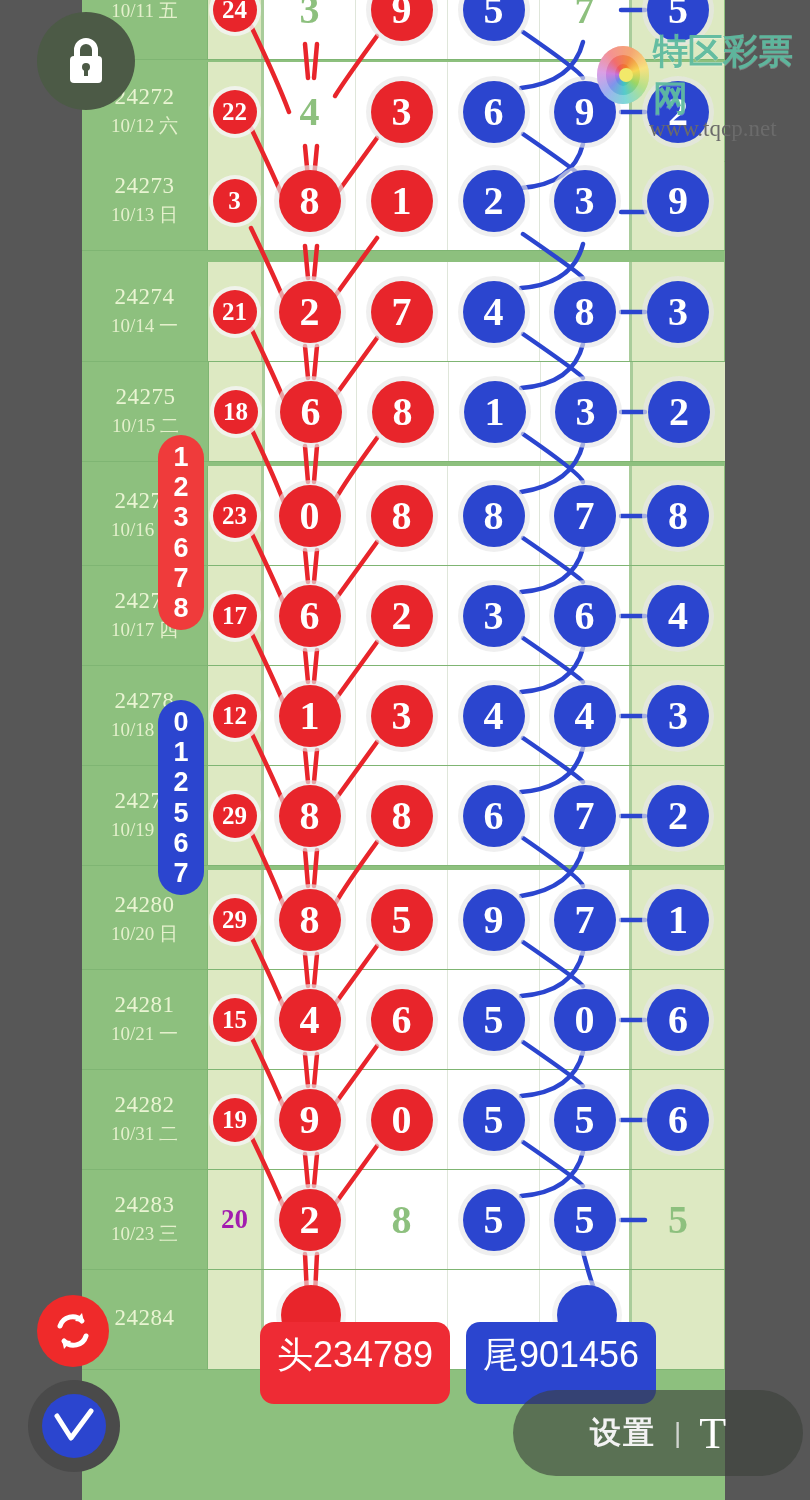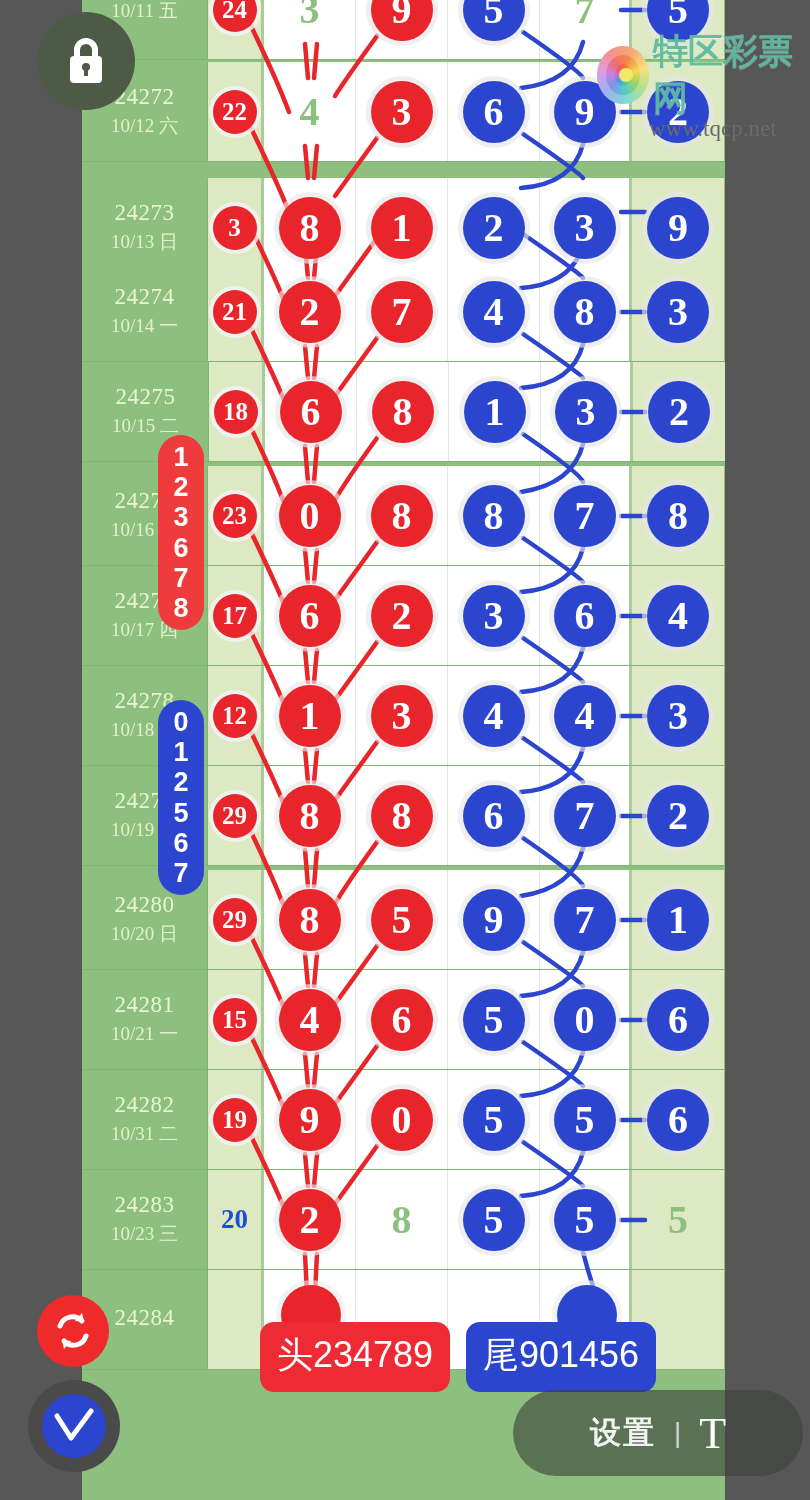--- a/index.html
+++ b/index.html
@@ -34,21 +34,21 @@
           box-shadow:0 0 0 5px rgba(230,230,230,.65); position:relative; z-index:3; }
   .ball.red  { background:#e8252b; }
   .ball.blue { background:#2b45cf; }
   .plain { color:#8dc07e; font-size:40px; font-weight:bold;
            font-family:"Liberation Serif", serif; }
 
   .sumbadge { width:44px; height:44px; border-radius:50%; background:#e8252b;
               color:#fff; display:flex; align-items:center; justify-content:center;
               font-size:25px; font-weight:bold; font-family:"Liberation Serif",serif;
               box-shadow:0 0 0 4px rgba(245,245,245,.8); position:relative; z-index:3; }
-  .sumplain { color:#1d4ed8; font-size:27px; font-weight:bold;
+  .sumplain { color:#a21caf; font-size:27px; font-weight:bold;
               font-family:"Liberation Serif", serif; }
 
   
   #lines { position:absolute; left:0; top:0; width:643px; height:1500px;
            pointer-events:none; z-index:2; }
 
   
   .vbadge { position:absolute; width:46px; border-radius:23px; z-index:20;
             display:flex; flex-direction:column; align-items:center;
             justify-content:center; padding:7px 0;
@@ -56,21 +56,21 @@
             font-family:"Liberation Sans", sans-serif; }
   .vbadge.red  { background:#ef3b3b; left:158px; top:435px; }
   .vbadge.blue { background:#2b45cf; left:158px; top:700px; }
 
   
   .predball { position:absolute; width:60px; height:60px; border-radius:50%;
               box-shadow:0 0 0 5px rgba(235,235,235,.6); z-index:18; }
   .predball.red  { background:#e8252b; left:281px; top:1285px; }
   .predball.blue { background:#2b45cf; left:557px; top:1285px; }
   .predpill { position:absolute; border-radius:14px; z-index:19;
-              color:#fff; font-size:36px; padding:9px 17px 12px;
+              color:#fff; font-size:36px; padding:9px 17px 24px;
               font-family:"Liberation Sans", sans-serif; white-space:nowrap; }
   .predpill.red  { background:#ee2b34; left:260px; top:1322px; }
   .predpill.blue { background:#2b45cf; left:466px; top:1322px; }
 
   
   .fab { position:absolute; border-radius:50%; display:flex;
          align-items:center; justify-content:center; z-index:30; }
   #lock-fab    { left:37px; top:12px;   width:98px; height:98px; background:#4c5a46; }
   #refresh-fab { left:37px; top:1295px; width:72px; height:72px; background:#ef2a2a; }
   #check-outer { left:28px; top:1380px; width:92px; height:92px; background:#4a4a4a; }
@@ -147,21 +147,21 @@
           <div class="c c-num">
             <div class="ball blue">6</div>
           </div>
           <div class="c c-num last">
             <div class="ball blue">9</div>
           </div>
           <div class="c c-tail">
             <div class="ball blue">2</div>
           </div>
         </div>
-        <div class="row" style="position: absolute; top: 178px; height: 100px; text-align: right;">
+        <div class="row" style="position: absolute; top: 151px; height: 100px; text-align: right;">
           <div class="c c-period">
             <div class="period">24273</div>
             <div class="date">10/13 日</div>
           </div>
           <div class="c c-sum">
             <div class="sumbadge">3</div>
           </div>
           <div class="c c-num">
             <div class="ball red">8</div>
           </div>

